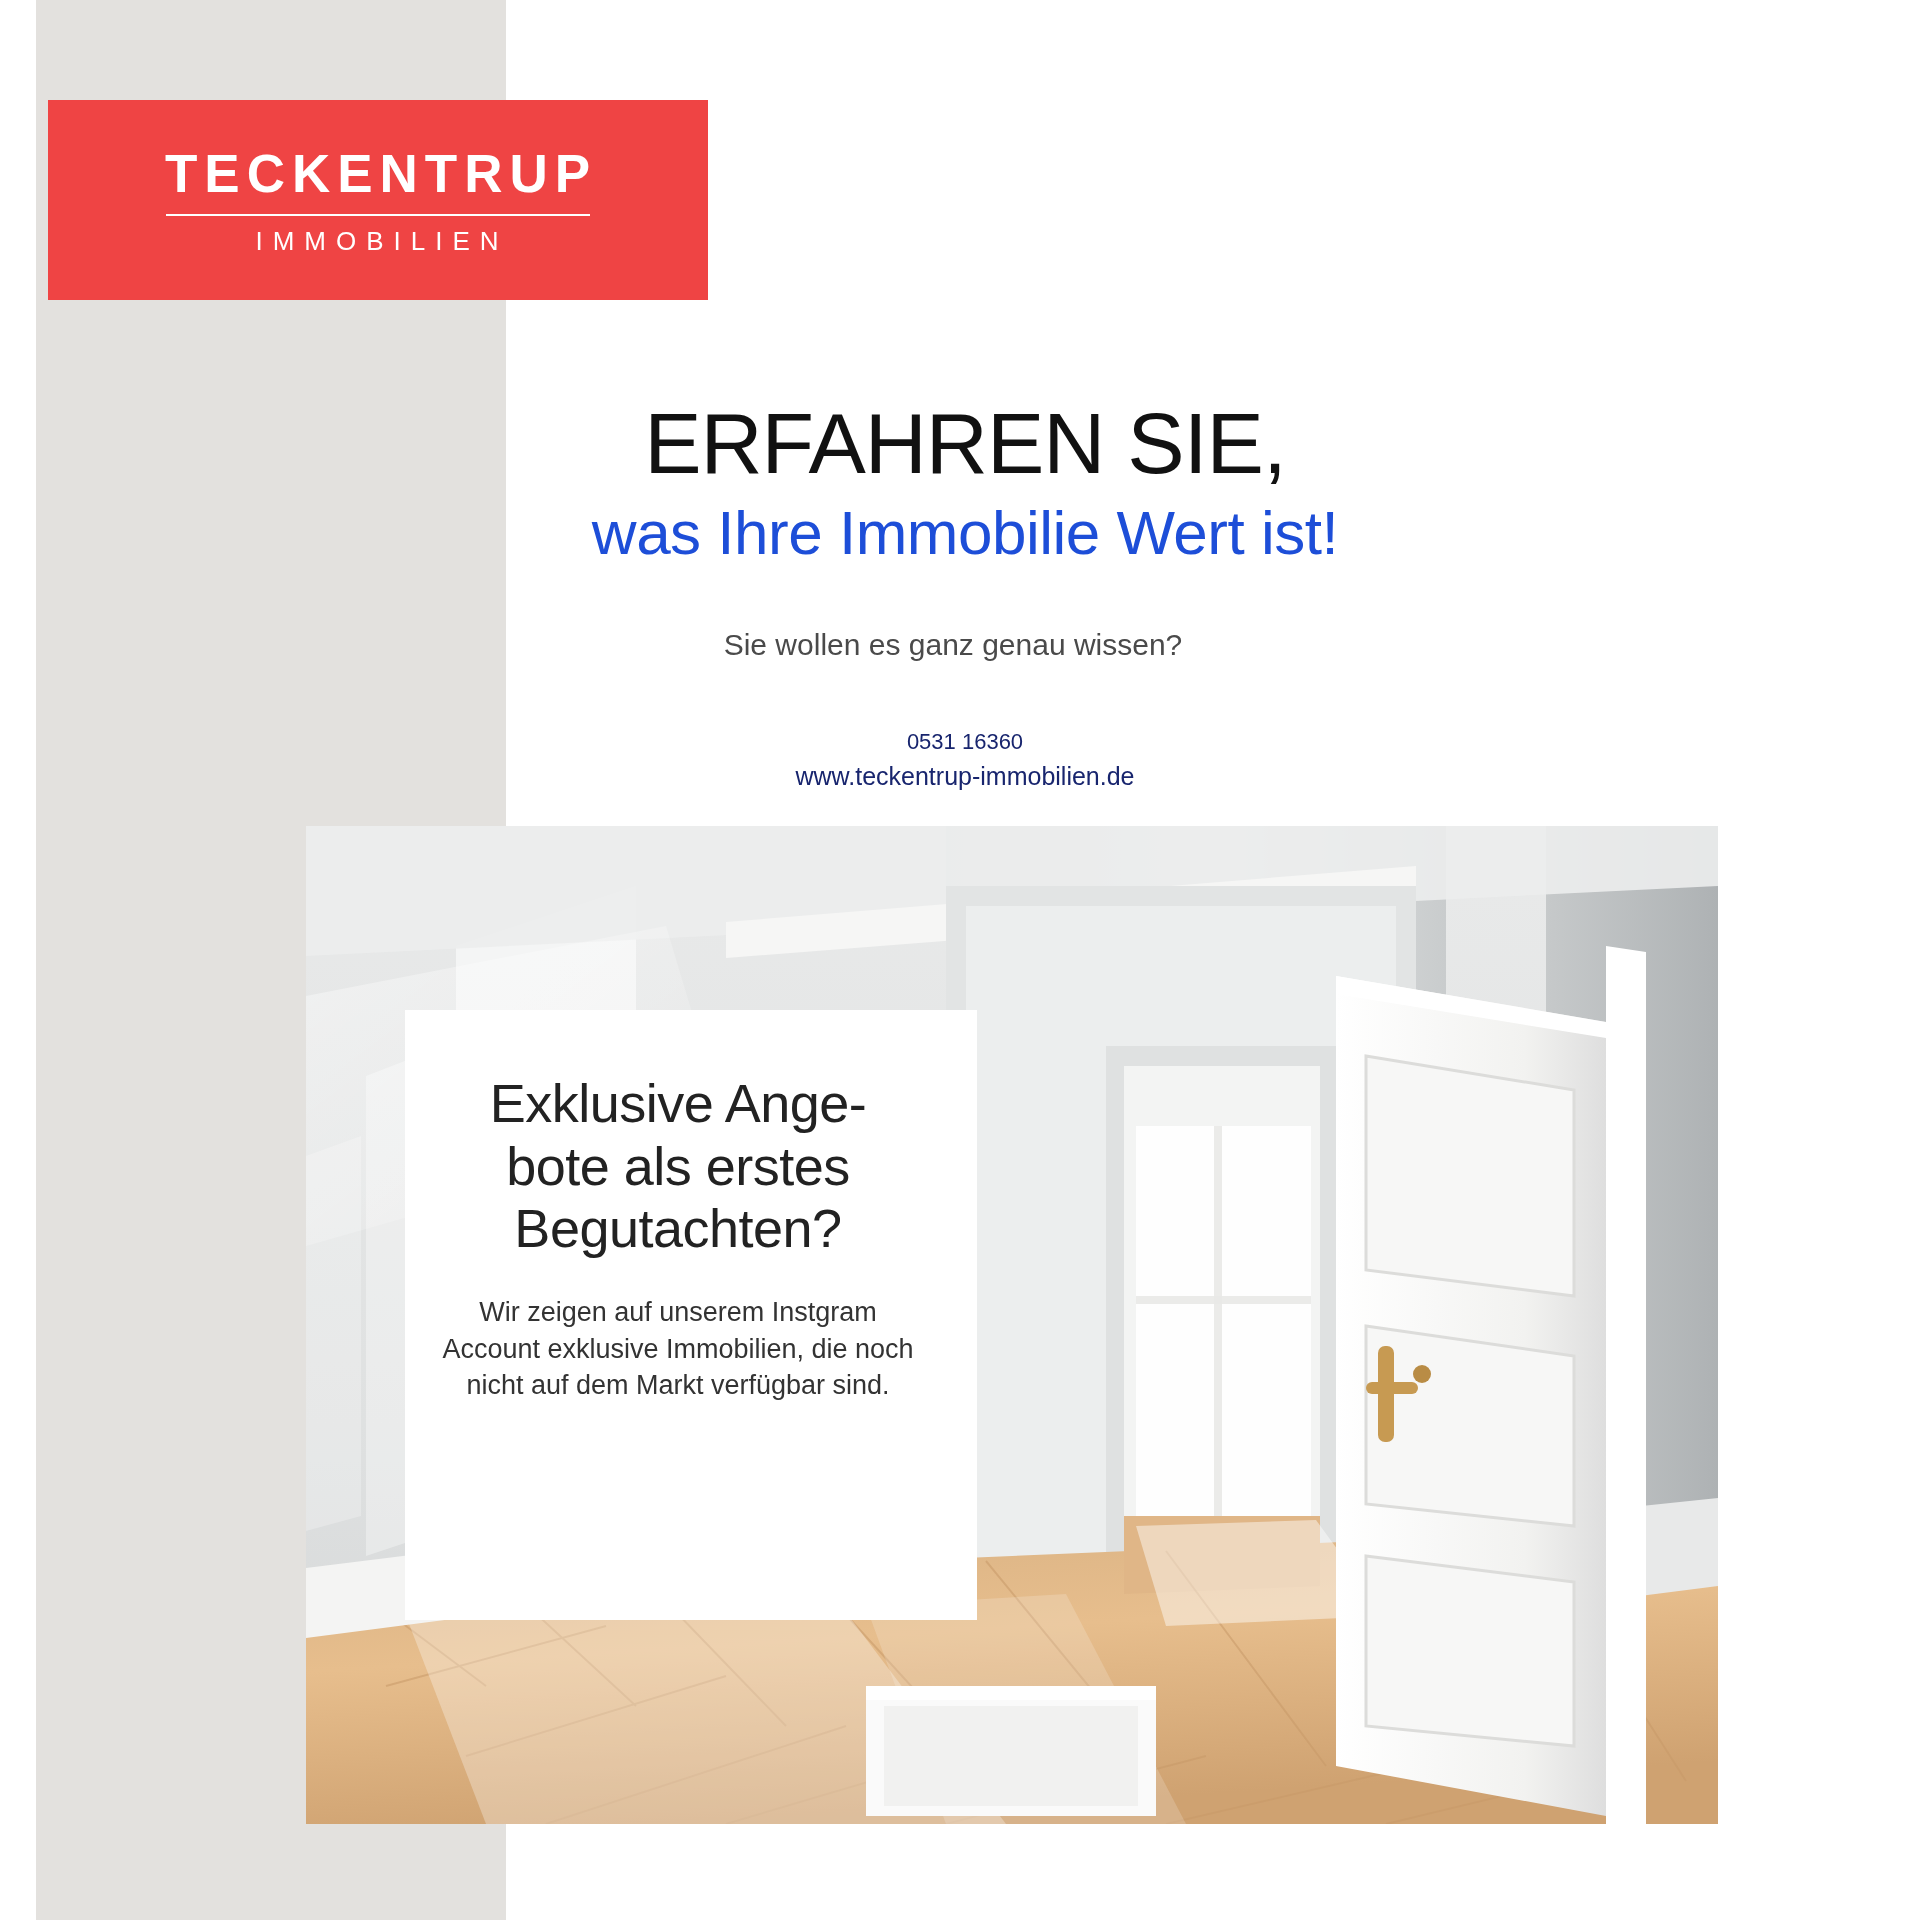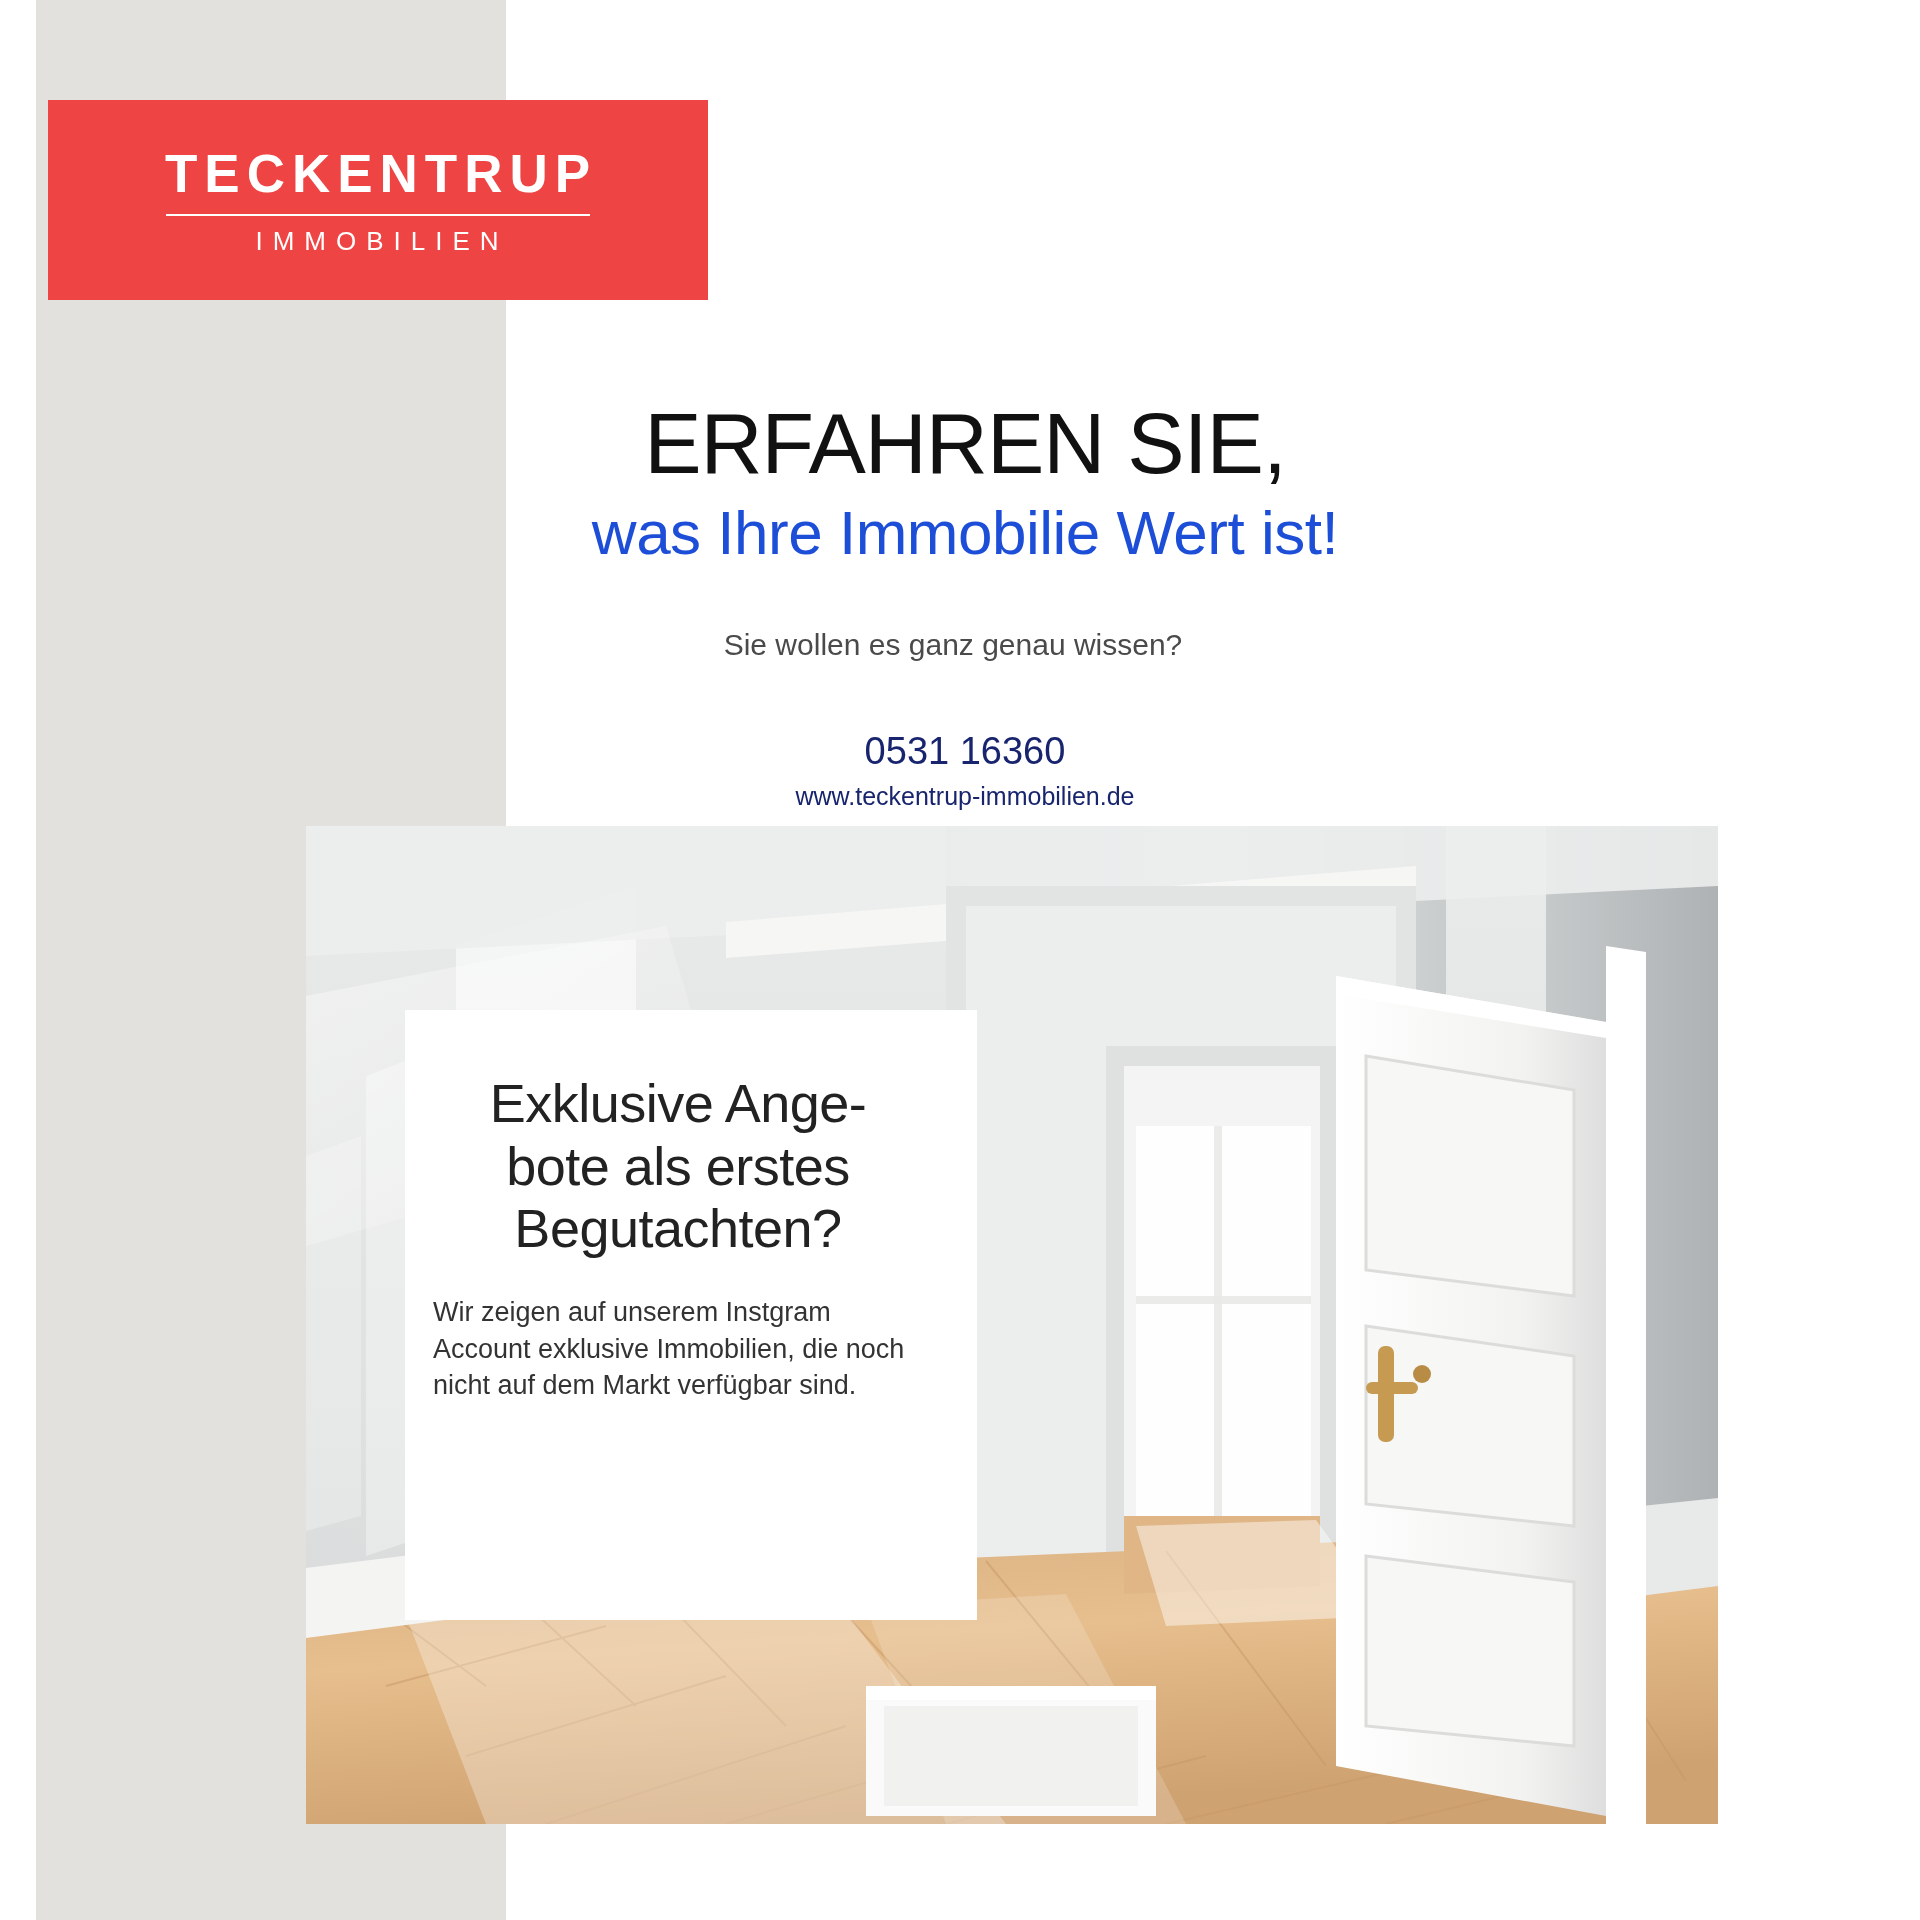--- a/index.html
+++ b/index.html
@@ -98,21 +98,21 @@
   }
   .contact {
     position: absolute;
     left: 240px;
     top: 728px;
     width: 1450px;
     text-align: center;
   }
   .contact .phone {
     color: #18256e;
-    font-size: 38px;
+    font-size: 22px;
     line-height: 1.25;
   }
   .contact .web {
     color: #18256e;
     font-size: 25px;
     line-height: 1.4;
     margin-top: 3px;
   }
 
   
@@ -144,20 +144,21 @@
     line-height: 1.16;
     font-weight: 400;
     letter-spacing: -0.5px;
     text-align: center;
     margin: 0;
   }
   .card-body {
     font-size: 27px;
     color: #333333;
     line-height: 1.36;
+    text-align: center;
     margin: 34px 0 0 0;
   }
   .card-handle {
     display: flex;
     align-items: center;
     justify-content: center;
     gap: 22px;
     margin-top: 46px;
   }
   .ig-icon {

